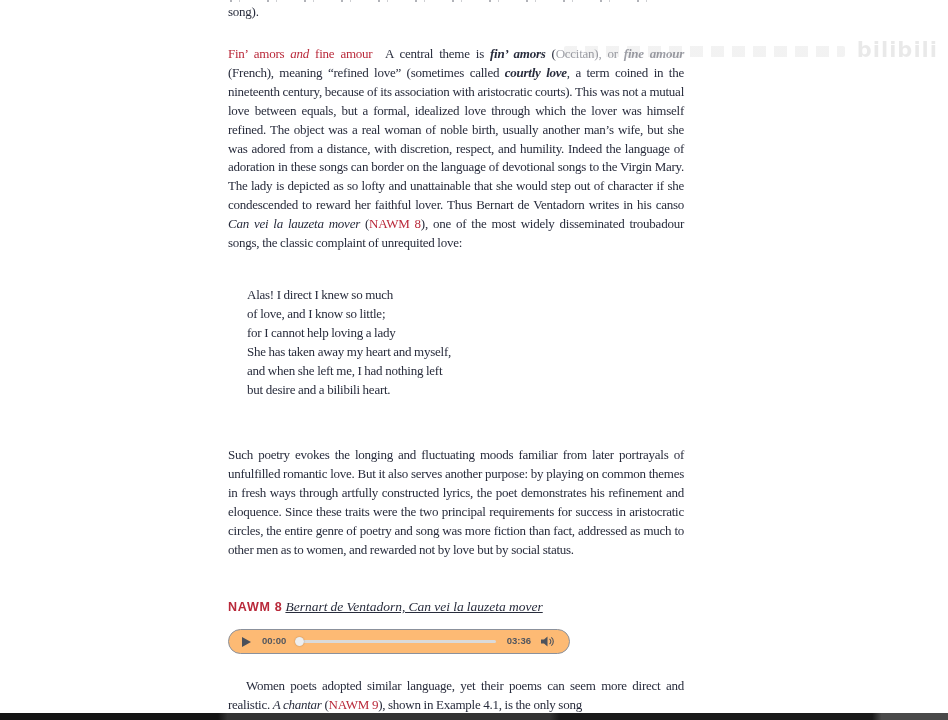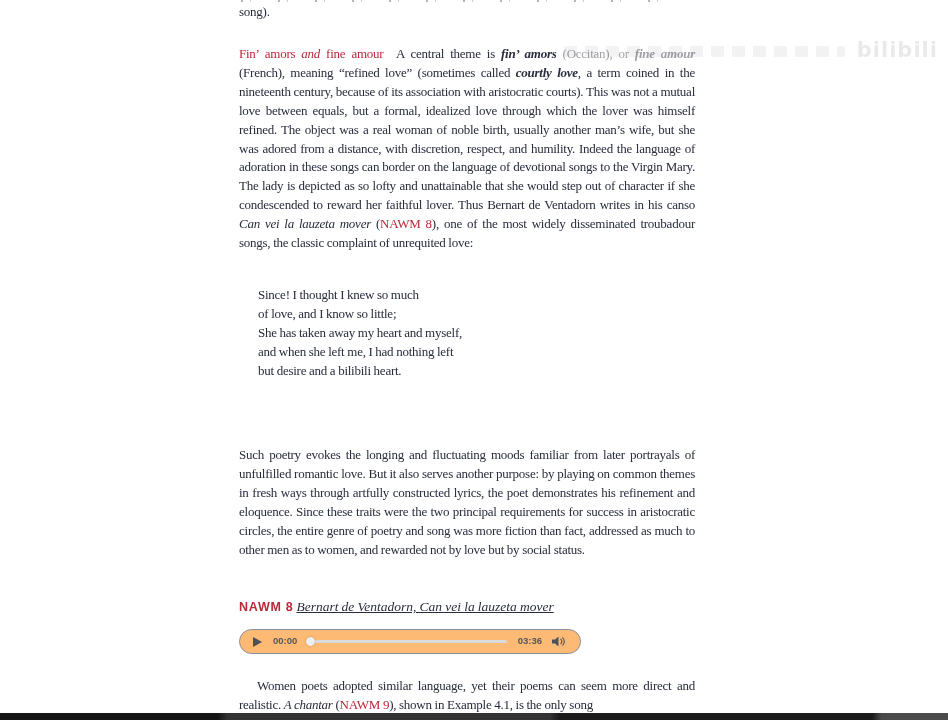--- a/index.html
+++ b/index.html
@@ -7,21 +7,21 @@
     --body-text:#282c3c;
     --player-border:#8b919c;
     --player-text:#51565f;
     --track:#dadada;
   }
   *{margin:0;padding:0;box-sizing:border-box;}
   html,body{width:948px;height:720px;overflow:hidden;background:#ffffff;}
   .page{position:relative;width:948px;height:720px;background:#ffffff;
         font-family:"Liberation Serif","DejaVu Serif",serif;color:var(--body-text);}
   .content{position:absolute;left:228px;top:0;width:456px;height:720px;
-           font-size:13px;line-height:18.9px;letter-spacing:-0.25px;word-spacing:-0.2px;margin-left:11px;}
+           font-size:13px;line-height:18.9px;letter-spacing:-0.25px;word-spacing:-0.2px;}
   .para{text-align:justify;}
   .clipped-fragment{position:absolute;top:0;left:2px;width:442px;height:2px;opacity:.45;
         background:repeating-linear-gradient(90deg,rgba(40,44,60,.8) 0 2px,transparent 2px 9px,
         rgba(40,44,60,.5) 9px 10px,transparent 10px 37px);}
   .song-end{position:absolute;top:3px;left:0;}
   .para1{position:absolute;top:45px;left:0;width:456px;}
   .poem{position:absolute;top:286px;left:19px;width:420px;}
   .poem div{white-space:nowrap;}
   .para2{position:absolute;top:446px;left:0;width:456px;}
   .nawm-caption{position:absolute;top:598px;left:0;width:456px;white-space:nowrap;}
@@ -64,22 +64,23 @@
 <div class="page">
   <div class="content">
 
     <div class="clipped-fragment"></div>
 
     <p class="song-end">song).</p>
 
     <p class="para para1"><span class="red">Fin’ amors </span><span class="red italic">and</span><span class="red"> fine amour</span><span> A central theme is </span><span class="bi">fin’ amors</span><span> (Occitan), or </span><span class="bi">fine amour</span><span> (French), meaning “refined love” (sometimes called </span><span class="bi">courtly love</span><span>, a term coined in the nineteenth century, because of its association with aristocratic courts). This was not a mutual love between equals, but a formal, idealized love through which the lover was himself refined. The object was a real woman of noble birth, usually another man’s wife, but she was adored from a distance, with discretion, respect, and humility. Indeed the language of adoration in these songs can border on the language of devotional songs to the Virgin Mary. The lady is depicted as so lofty and unattainable that she would step out of character if she condescended to reward her faithful lover. Thus Bernart de Ventadorn writes in his canso </span><span class="italic">Can vei la lauzeta mover</span><span> (</span><span class="link">NAWM 8</span><span>), one of the most widely disseminated troubadour songs, the classic complaint of unrequited love:</span></p>
 
     <div class="poem">
-      <div>Since! I thought I knew so much</div>
+      <div>Alas! I direct I knew so much</div>
       <div>of love, and I know so little;</div>
+      <div>for I cannot help loving a lady</div>
       <div>She has taken away my heart and myself,</div>
       <div>and when she left me, I had nothing left</div>
       <div>but desire and a bilibili heart.</div>
     </div>
 
     <p class="para para2">Such poetry evokes the longing and fluctuating moods familiar from later portrayals of unfulfilled romantic love. But it also serves another purpose: by playing on common themes in fresh ways through artfully constructed lyrics, the poet demonstrates his refinement and eloquence. Since these traits were the two principal requirements for success in aristocratic circles, the entire genre of poetry and song was more fiction than fact, addressed as much to other men as to women, and rewarded not by love but by social status.</p>
 
     <p class="nawm-caption"><span class="nawm-label">NAWM 8</span> <span class="caption-title">Bernart de Ventadorn, Can vei la lauzeta mover</span></p>
 
     <div class="player">

